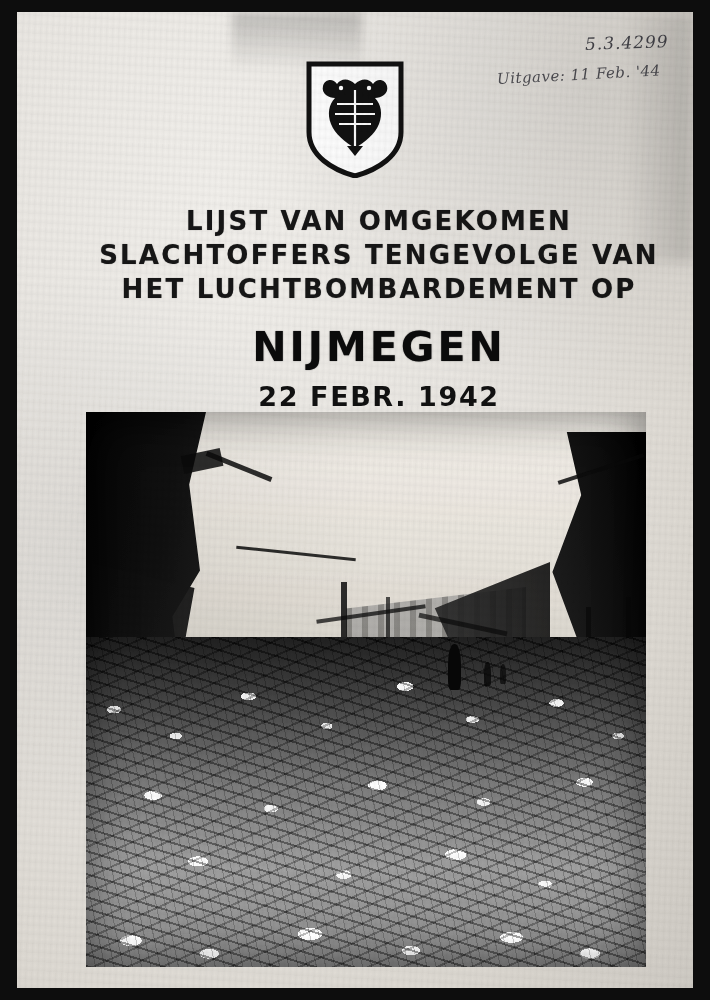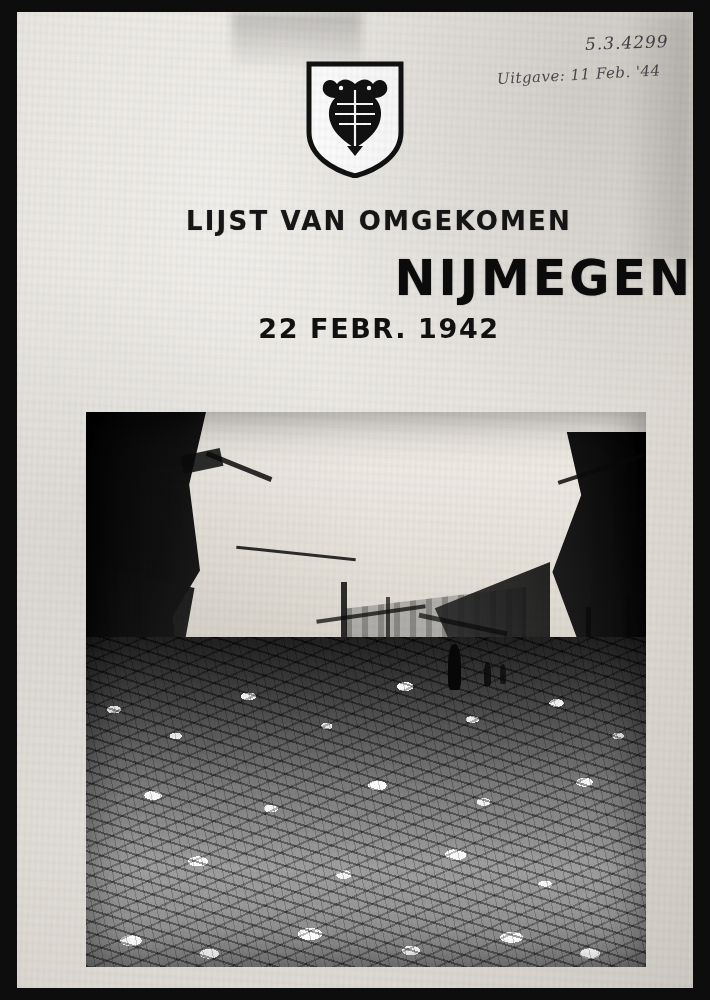--- a/index.html
+++ b/index.html
@@ -126,28 +126,27 @@
     font-family: "DejaVu Sans", sans-serif;
     font-size: 26px;
     font-weight: 700;
     letter-spacing: 2.2px;
     line-height: 34px;
     color: #161616;
     text-shadow: 0 0 1px rgba(0,0,0,0.45);
   }
   .city {
     font-family: "DejaVu Sans", sans-serif;
-    font-size: 49px;
+    font-size: 41px;
     font-weight: 700;
     letter-spacing: 3px;
     line-height: 62px;
     margin-top: 10px;
     color: #0b0b0b;
     text-shadow: 0 0 1.2px rgba(0,0,0,0.6);
-    text-align: right;
   }
   .date {
     font-family: "DejaVu Sans", sans-serif;
     font-size: 27px;
     font-weight: 700;
     letter-spacing: 1.6px;
     line-height: 34px;
     margin-top: 2px;
     color: #111;
   }
@@ -305,20 +304,22 @@
           <path d="M34 44 L70 44 M32 54 L72 54 M36 64 L68 64" stroke="#ffffff" stroke-width="1.8"></path>
           <circle cx="38" cy="28" r="2.2" fill="#ffffff"></circle>
           <circle cx="66" cy="28" r="2.2" fill="#ffffff"></circle>
           <path d="M44 86 L52 96 L60 86" fill="#111111"></path>
         </svg>
       </div>
     </div>
 
     <div class="title-block">
       <div class="title-line">LIJST VAN OMGEKOMEN</div>
+      <div class="title-line">SLACHTOFFERS TENGEVOLGE VAN</div>
+      <div class="title-line">HET LUCHTBOMBARDEMENT OP</div>
       <div class="city">NIJMEGEN</div>
       <div class="date">22 FEBR. 1942</div>
     </div>
 
     <div class="photo">
       <div class="photo-inner">
         <div class="sky"></div>
         <div class="facade-far"></div>
         <div class="wall-left"></div>
         <div class="wall-left2"></div>

